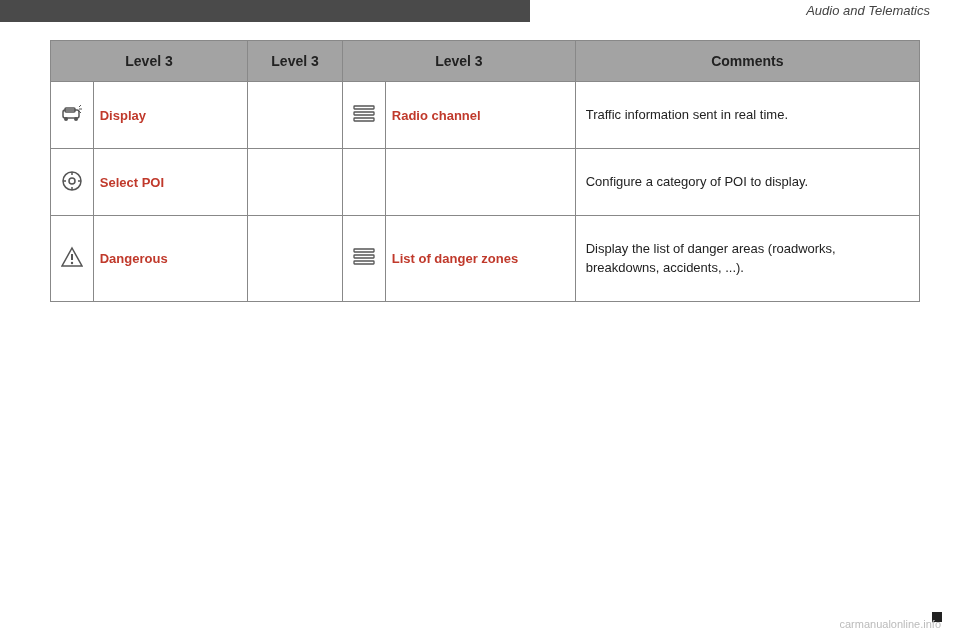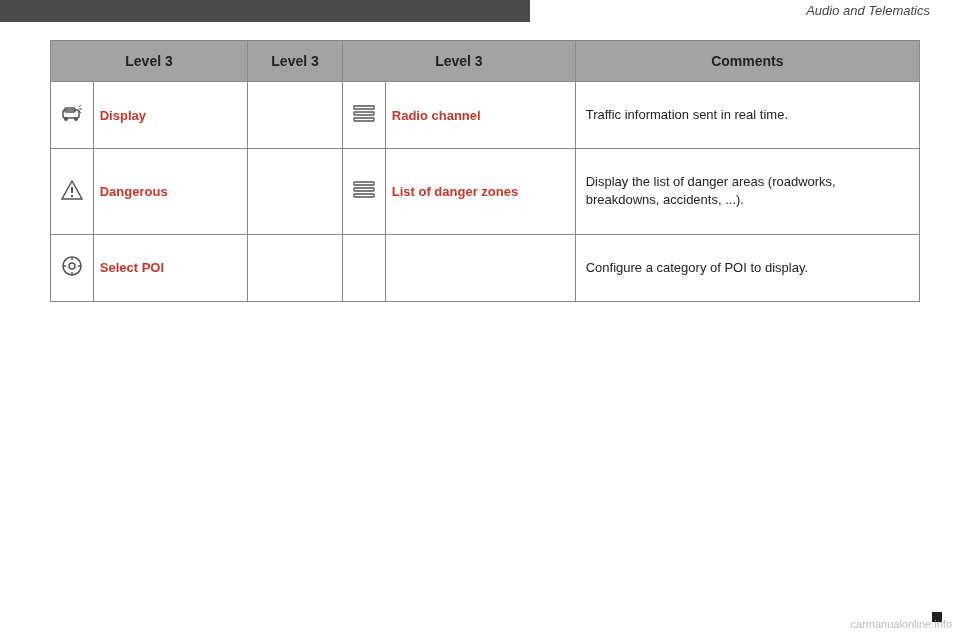--- a/index.html
+++ b/index.html
@@ -103,21 +103,21 @@
     .col-level3-label { width: 130px; }
     .col-level4 { width: 80px; }
     .col-level5-icon { width: 36px; }
     .col-level5-label { width: 160px; margin-left: 40px; }
     .col-comments { width: 290px; }
 
     
     .watermark {
       position: absolute;
       bottom: 10px;
-      right: 8px;
+      right: 19px;
       font-size: 11px;
       color: #bbb;
     }
 
     
     .corner-indicator {
       position: absolute;
       bottom: 18px;
       right: 18px;
       width: 10px;
@@ -162,59 +162,59 @@
         <td class="cell-level4 col-level4"></td>
         <td class="cell-level5-icon col-level5-icon">
           <svg width="22" height="18" viewBox="0 0 22 18">
             <rect x="1" y="1" width="20" height="3" rx="0.5" fill="none" stroke="#555" stroke-width="1.3"></rect>
             <rect x="1" y="7" width="20" height="3" rx="0.5" fill="none" stroke="#555" stroke-width="1.3"></rect>
             <rect x="1" y="13" width="20" height="3" rx="0.5" fill="none" stroke="#555" stroke-width="1.3"></rect>
           </svg>
         </td>
         <td class="cell-level5-label col-level5-label">Radio channel</td>
         <td class="cell-comments col-comments">Traffic information sent in real time.</td>
-      </tr>
-
-      <tr>
-        <td class="cell-icon col-level3-icon">
-          <svg width="22" height="22" viewBox="0 0 22 22">
-            <polygon points="11,2 21,20 1,20" fill="none" stroke="#555" stroke-width="1.5"></polygon>
-            <line x1="11" y1="8" x2="11" y2="14" stroke="#555" stroke-width="2"></line>
-            <circle cx="11" cy="17" r="1.2" fill="#555"></circle>
-          </svg>
-        </td>
-        <td class="cell-label col-level3-label">Dangerous</td>
-        <td class="cell-level4 col-level4"></td>
-        <td class="cell-level5-icon col-level5-icon">
-          <svg width="22" height="18" viewBox="0 0 22 18">
-            <rect x="1" y="1" width="20" height="3" rx="0.5" fill="none" stroke="#555" stroke-width="1.3"></rect>
-            <rect x="1" y="7" width="20" height="3" rx="0.5" fill="none" stroke="#555" stroke-width="1.3"></rect>
-            <rect x="1" y="13" width="20" height="3" rx="0.5" fill="none" stroke="#555" stroke-width="1.3"></rect>
-          </svg>
-        </td>
-        <td class="cell-level5-label col-level5-label">List of danger zones</td>
-        <td class="cell-comments col-comments">Display the list of danger areas (roadworks, breakdowns, accidents, ...).</td>
       </tr>
 
       <tr>
         <td class="cell-icon col-level3-icon">
           <svg width="22" height="22" viewBox="0 0 22 22">
             <circle cx="11" cy="11" r="9" fill="none" stroke="#555" stroke-width="1.5"></circle>
             <circle cx="11" cy="11" r="3" fill="none" stroke="#555" stroke-width="1.5"></circle>
             <line x1="11" y1="2" x2="11" y2="5" stroke="#555" stroke-width="1.5"></line>
             <line x1="11" y1="17" x2="11" y2="20" stroke="#555" stroke-width="1.5"></line>
             <line x1="2" y1="11" x2="5" y2="11" stroke="#555" stroke-width="1.5"></line>
             <line x1="17" y1="11" x2="20" y2="11" stroke="#555" stroke-width="1.5"></line>
           </svg>
         </td>
         <td class="cell-label col-level3-label">Select POI</td>
         <td class="cell-level4 col-level4"></td>
         <td class="cell-level5-icon col-level5-icon"></td>
         <td class="cell-level5-label col-level5-label"></td>
         <td class="cell-comments col-comments">Configure a category of POI to display.</td>
       </tr>
+
+      <tr>
+        <td class="cell-icon col-level3-icon">
+          <svg width="22" height="22" viewBox="0 0 22 22">
+            <polygon points="11,2 21,20 1,20" fill="none" stroke="#555" stroke-width="1.5"></polygon>
+            <line x1="11" y1="8" x2="11" y2="14" stroke="#555" stroke-width="2"></line>
+            <circle cx="11" cy="17" r="1.2" fill="#555"></circle>
+          </svg>
+        </td>
+        <td class="cell-label col-level3-label">Dangerous</td>
+        <td class="cell-level4 col-level4"></td>
+        <td class="cell-level5-icon col-level5-icon">
+          <svg width="22" height="18" viewBox="0 0 22 18">
+            <rect x="1" y="1" width="20" height="3" rx="0.5" fill="none" stroke="#555" stroke-width="1.3"></rect>
+            <rect x="1" y="7" width="20" height="3" rx="0.5" fill="none" stroke="#555" stroke-width="1.3"></rect>
+            <rect x="1" y="13" width="20" height="3" rx="0.5" fill="none" stroke="#555" stroke-width="1.3"></rect>
+          </svg>
+        </td>
+        <td class="cell-level5-label col-level5-label">List of danger zones</td>
+        <td class="cell-comments col-comments">Display the list of danger areas (roadworks, breakdowns, accidents, ...).</td>
+      </tr>
     </tbody>
   </table>
 </div>
 
 <div class="corner-indicator"></div>
 
 <div class="watermark">carmanualonline.info</div>
 
 </body></html>

